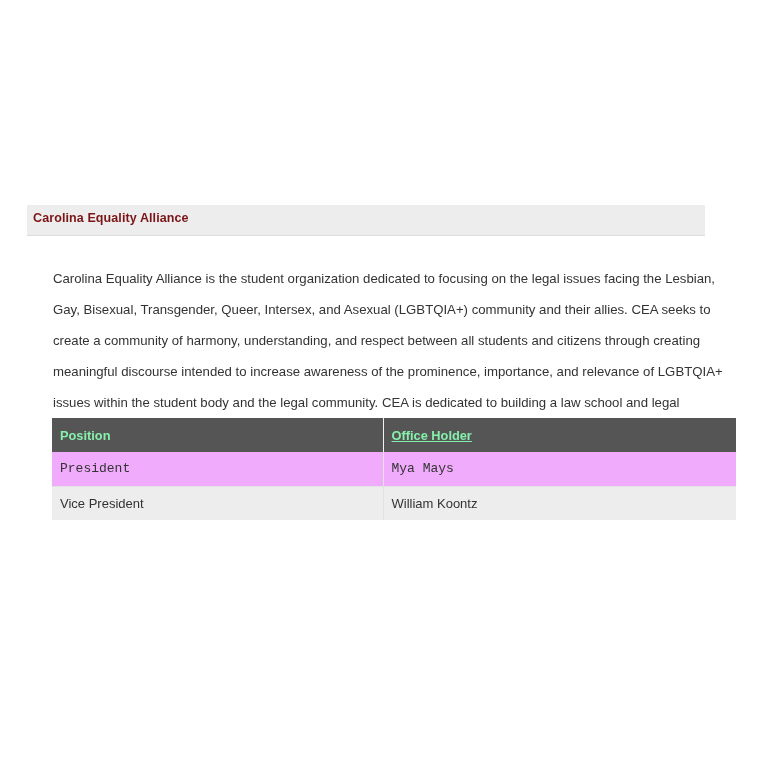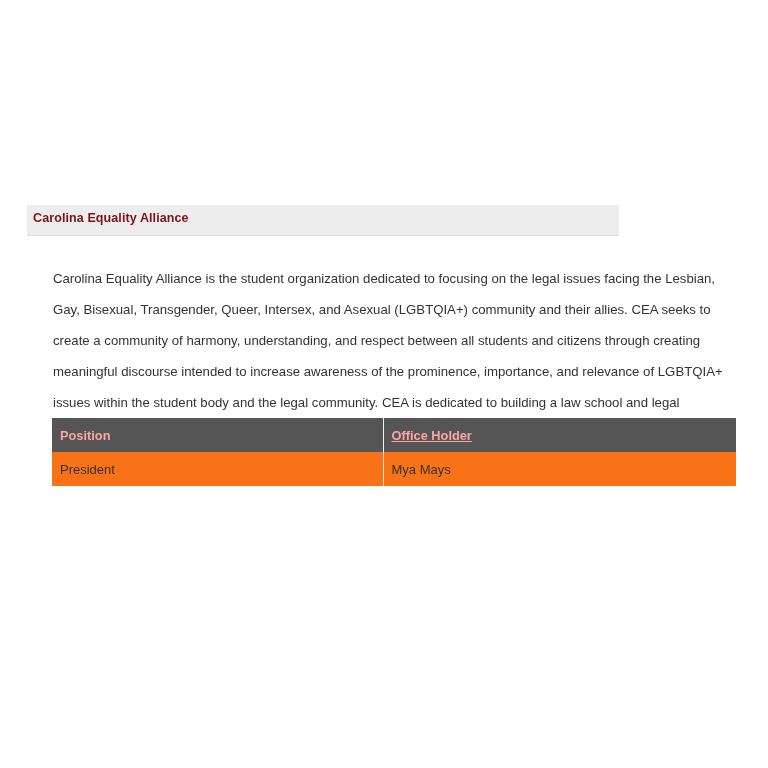--- a/index.html
+++ b/index.html
@@ -19,21 +19,21 @@
     width: 768px;
     height: 768px;
     background: #ffffff;
   }
 
   
   .section-header {
     position: absolute;
     left: 27px;
     top: 205px;
-    width: 592px;
+    width: 678px;
     height: 31px;
     background: #ededed;
     border-bottom: 1px solid #dcdcdc;
     box-sizing: border-box;
     padding-left: 27px;
   }
   .section-header-title {
     position: absolute;
     left: 6px;
     top: 6px;
@@ -64,21 +64,21 @@
     width: 684px;
     border-collapse: collapse;
     table-layout: fixed;
     font-size: 13px;
   }
   .officers-table col.col-position { width: 331px; }
   .officers-table col.col-holder   { width: 353px; }
 
   .officers-table thead th {
     background: #555555;
-    color: #fca5a5;
+    color: #86efac;
     font-weight: bold;
     font-size: 12.8px;
     text-align: left;
     padding: 9px 0 9px 8px;
     height: 34px;
     box-sizing: border-box;
     border-right: 1px solid #f2f2f2;
     vertical-align: middle;
   }
   .officers-table thead th:last-child {
@@ -92,21 +92,22 @@
     box-sizing: border-box;
     color: #333333;
     vertical-align: middle;
     border-bottom: 1px solid #e2e2e2;
     border-right: 1px solid #e2e2e2;
   }
   .officers-table tbody td:last-child {
     border-right: none;
   }
   .officers-table tbody tr.row-odd td {
-    background: #f97316;
+    background: #f0abfc;
+    font-family: Liberation Mono, monospace;
   }
   .officers-table tbody tr.row-even td {
     background: #ededed;
   }
   
   .officers-table tbody tr:last-child td {
     border-bottom: none;
   }
 
   
@@ -139,18 +140,22 @@
       <tr>
         <th>Position</th>
         <th>Office Holder</th>
       </tr>
     </thead>
     <tbody>
       <tr class="row-odd">
         <td>President</td>
         <td>Mya Mays</td>
       </tr>
+      <tr class="row-even">
+        <td>Vice President</td>
+        <td>William Koontz</td>
+      </tr>
     </tbody>
   </table>
 
   <div class="table-clip"></div>
 
 </div>
 
 </body></html>

